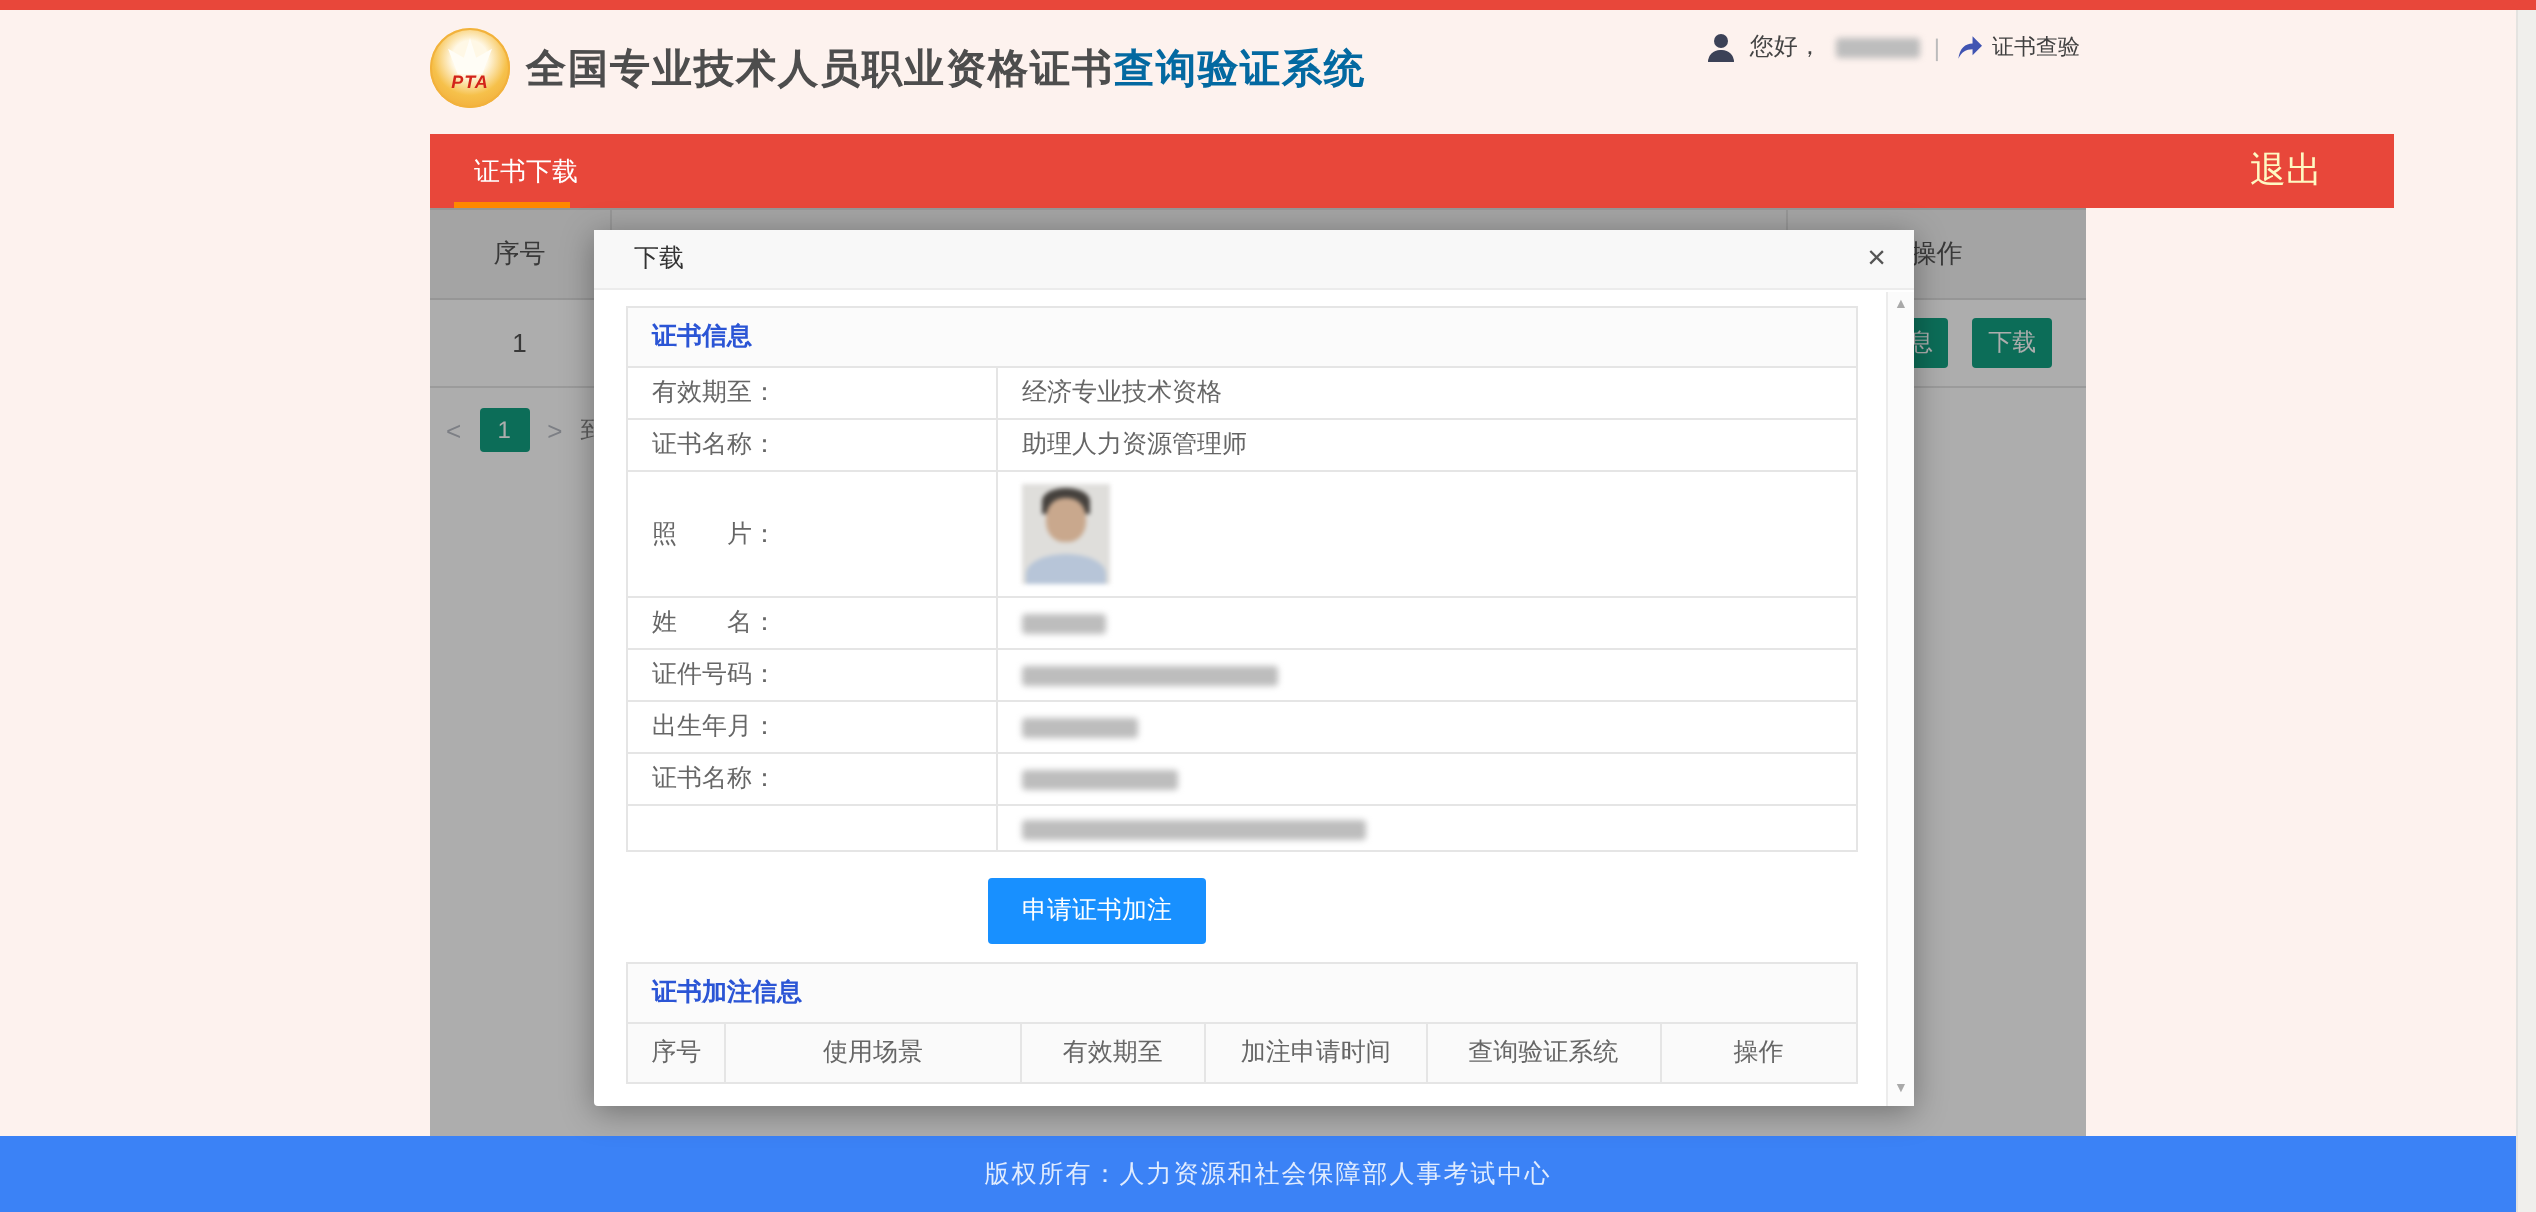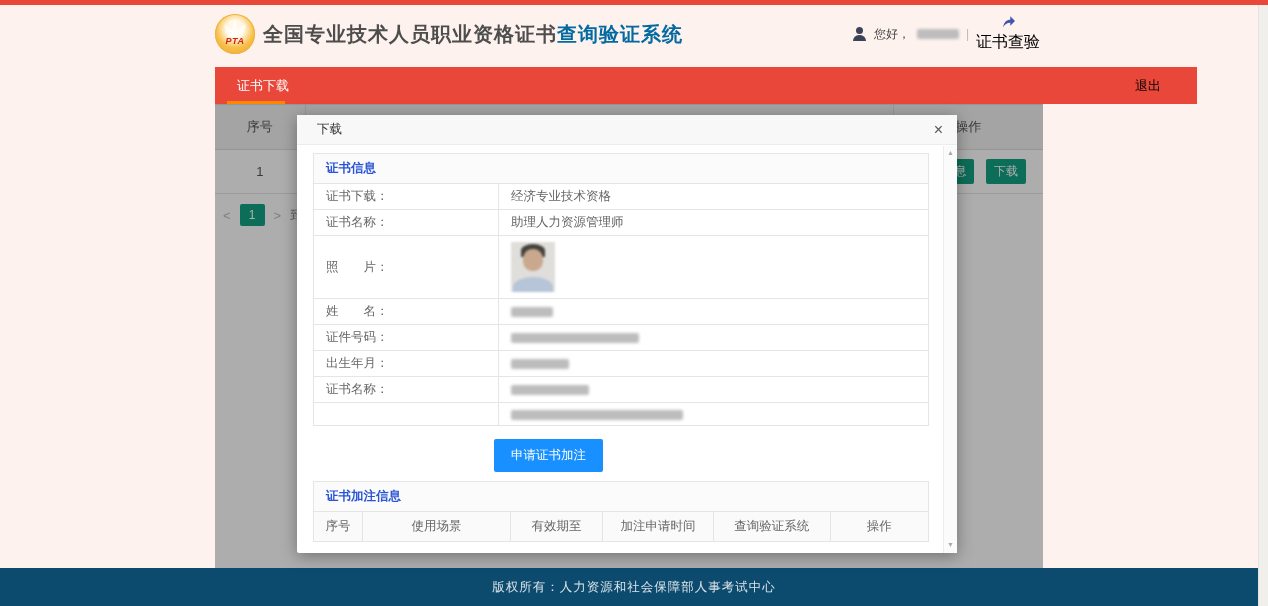--- a/index.html
+++ b/index.html
@@ -21,27 +21,27 @@
   .site-title { font-size:20px; font-weight:bold; color:#4d4d4d; letter-spacing:1px; }
   .site-title .accent { color:#0369a1; }
 
   
   .header-right { position:absolute; top:15px; right:228px; display:flex; align-items:center; gap:7px; font-size:12px; color:#444; z-index:6; }
   .user-icon { position:relative; width:14px; height:14px; display:inline-block; }
   .user-icon::before { content:""; position:absolute; left:3px; top:0; width:7px; height:7px; border-radius:50%; background:#3c4257; }
   .user-icon::after { content:""; position:absolute; left:0; bottom:0; width:13px; height:6px; border-radius:6px 6px 0 0; background:#3c4257; }
   .redact { display:inline-block; height:10px; background:#bdbdbd; border-radius:2px; filter:blur(1.5px); vertical-align:middle; }
   .hr-sep { color:#bbb; }
-  .verify-link { display:flex; align-items:center; gap:4px; color:#000000; text-decoration:none; font-size:16px; cursor:pointer;flex-direction:column; }
+  .verify-link { display:flex; align-items:center; gap:4px; color:#404040; text-decoration:none; font-size:11px; cursor:pointer; }
 
   
   .nav { position:absolute; left:215px; top:67px; width:982px; height:37px; background:#e8473a; display:flex; align-items:center; justify-content:space-between; z-index:6; }
   .nav-item { position:relative; height:37px; line-height:37px; padding:0 22px; color:#fff; font-size:13px; cursor:pointer; }
   .nav-item.active::after { content:""; position:absolute; left:12px; bottom:0; width:58px; height:3px; background:#ff8800; }
-  .nav-logout { height:37px; line-height:37px; padding:0 36px; color:#000000; font-size:13px; cursor:pointer; }
+  .nav-logout { height:37px; line-height:37px; padding:0 36px; color:#fef9c3; font-size:18px; cursor:pointer; }
 
   
   .content { position:absolute; left:215px; top:104px; width:828px; height:464px; background:#fff; z-index:6; }
   .bg-table { width:100%; border-collapse:collapse; font-size:13px; color:#555; }
   .bg-table th { background:#f2f2f2; border:1px solid #ddd; border-left:none; font-weight:normal; height:45px; }
   .bg-table td { border:1px solid #e5e5e5; border-left:none; height:44px; text-align:center; }
   .bg-table .last { border-right:none; }
   .btn-green { display:inline-block; background:#12a182; color:#fff; font-size:12px; padding:4px 8px; border:none; border-radius:2px; margin:0 4px; cursor:pointer; }
   .pg { display:flex; align-items:center; gap:9px; font-size:12px; color:#888; padding:10px 8px; }
   .pg-arrow { color:#b8bcc4; font-size:13px; cursor:pointer; }
@@ -68,21 +68,21 @@
   .photo .shirt { position:absolute; left:50%; bottom:-5px; transform:translateX(-50%); width:40px; height:20px; border-radius:50% 50% 0 0; background:#b7c5d8; }
 
   .btn-blue { background:#1890ff; color:#fff; font-size:12.5px; padding:8px 17px; border:none; border-radius:2px; margin:13px 0 9px 181px; cursor:pointer; }
 
   .anno-table { width:100%; border-collapse:collapse; font-size:12.5px; color:#666; }
   .anno-table th { border:1px solid #e5e5e5; background:#fafafa; font-weight:normal; padding:6px 4px; }
   .anno-table td { border:1px solid #e5e5e5; padding:5px 4px; text-align:center; }
   .c1{width:8%}.c2{width:24%}.c3{width:15%}.c4{width:18%}.c5{width:19%}.c6{width:16%}
 
   
-  .footer { position:absolute; left:0; bottom:0; width:100%; height:38px; background:#0c4a6e; display:flex; align-items:center; justify-content:center; z-index:6; }
+  .footer { position:absolute; left:0; bottom:0; width:100%; height:38px; background:#3b82f6; display:flex; align-items:center; justify-content:center; z-index:6; }
   .footer-text { color:rgba(255,255,255,0.85); font-size:12.5px; letter-spacing:1px; }
 </style>
 </head>
 <body>
 
 <div id="app">
 
   <div class="topbar"></div>
   <div class="browser-scrollbar"></div>
 
@@ -149,21 +149,21 @@
       <span class="msb-down">▼</span>
     </div>
     <div class="modal-body">
 
       <table class="info-table">
         <tbody>
             <tr>
               <td class="sec-title" colspan="2">证书信息</td>
             </tr>
         <tr>
-          <td class="lbl">证书下载：</td>
+          <td class="lbl">有效期至：</td>
           <td>经济专业技术资格</td>
         </tr>
         <tr>
           <td class="lbl">证书名称：</td>
           <td>助理人力资源管理师</td>
         </tr>
         <tr>
           <td class="lbl">照　　片：</td>
           <td>
             <div class="photo">

